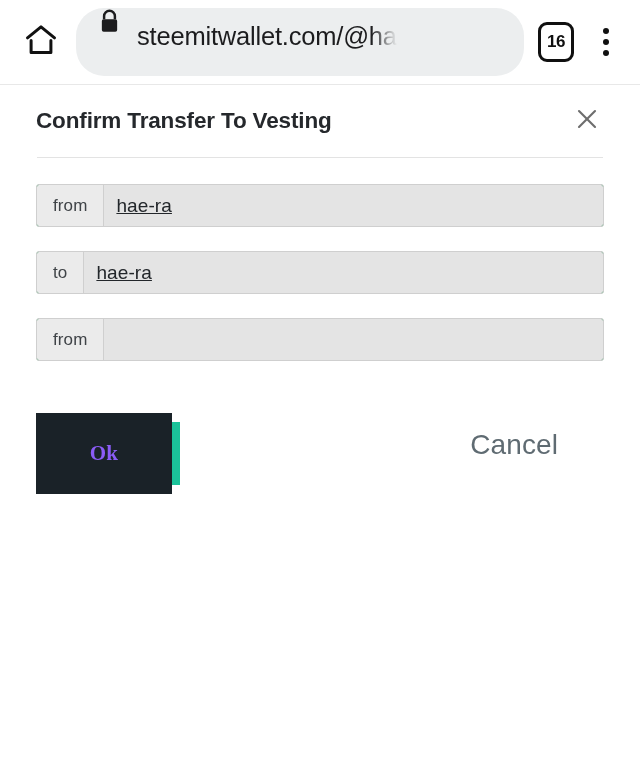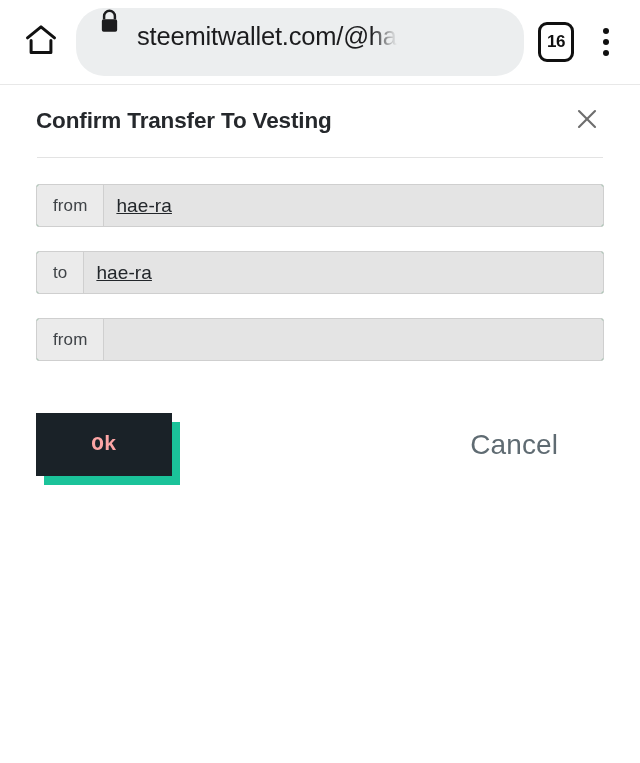--- a/index.html
+++ b/index.html
@@ -209,30 +209,30 @@
     width: 136px;
     height: 63px;
     background: #1bc39a;
   }
 
   .ok-button {
     position: absolute;
     left: 0;
     top: 0;
     width: 136px;
-    height: 63px;
+    height: 81px;
     background: #1a2228;
-    color: #fca5a5;
+    color: #8b5cf6;
     font-size: 21px;
     font-weight: 700;
     display: flex;
     align-items: center;
     justify-content: center;
     border: none;
-    font-family: Liberation Mono, monospace;
+    font-family: Liberation Serif, serif;
     letter-spacing: 0.2px;
     cursor: pointer;
   }
 
   .cancel-link {
     margin-top: 16px;
     margin-right: 46px;
     font-size: 28px;
     color: #5f6b72;
     letter-spacing: 0.1px;

